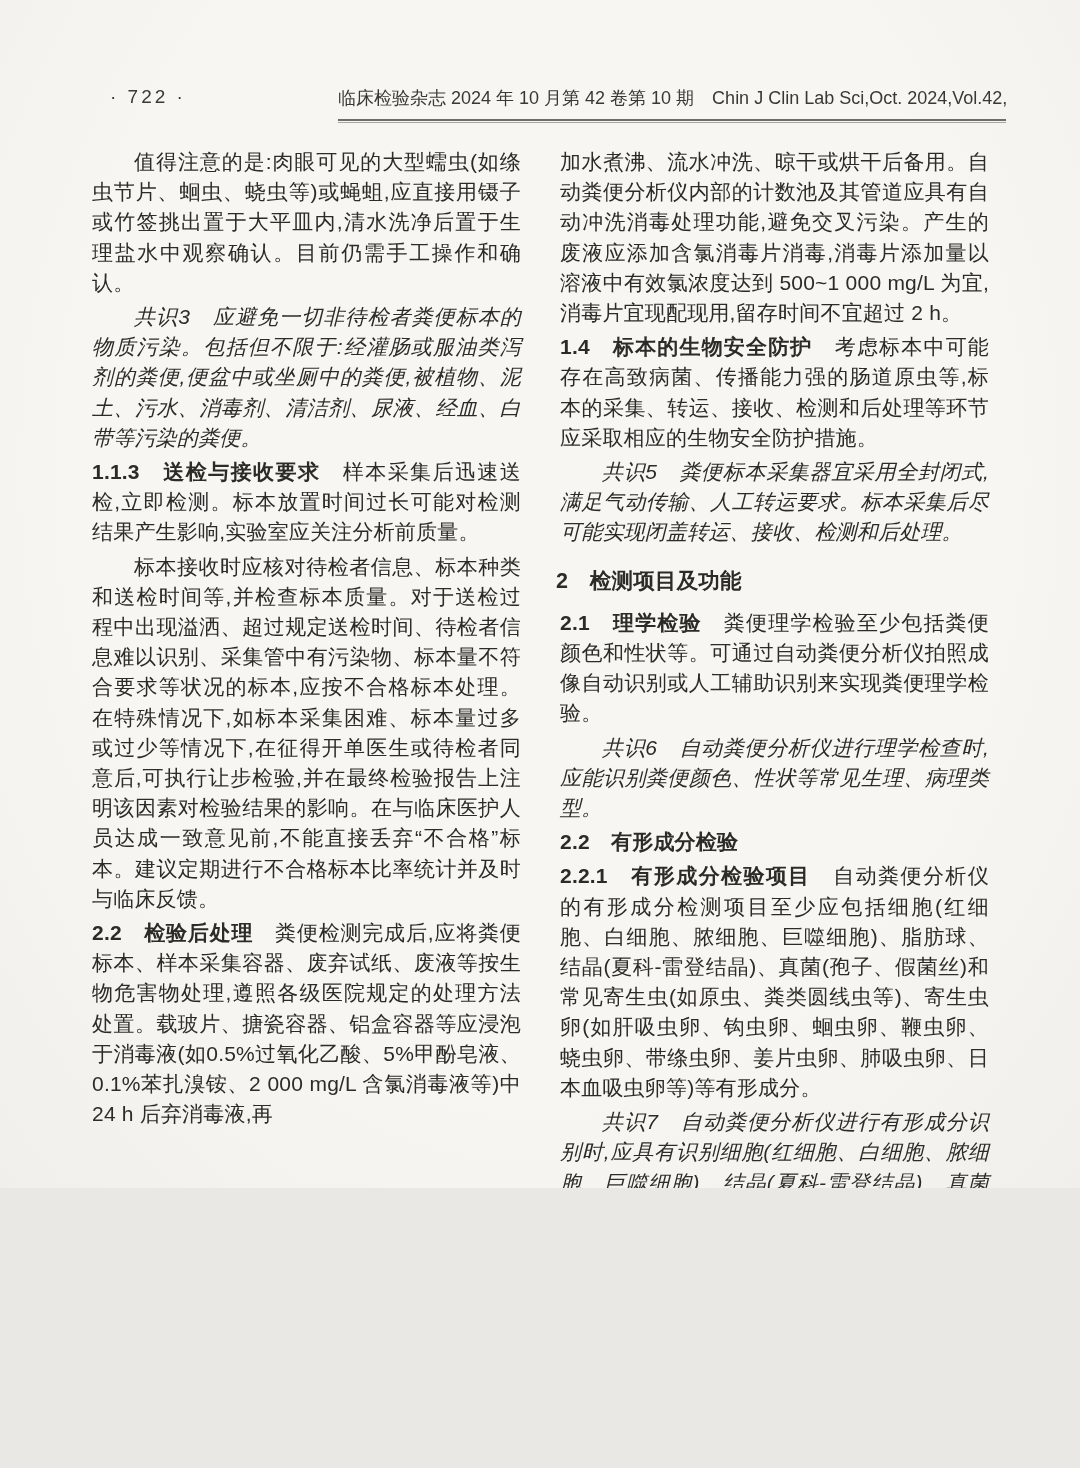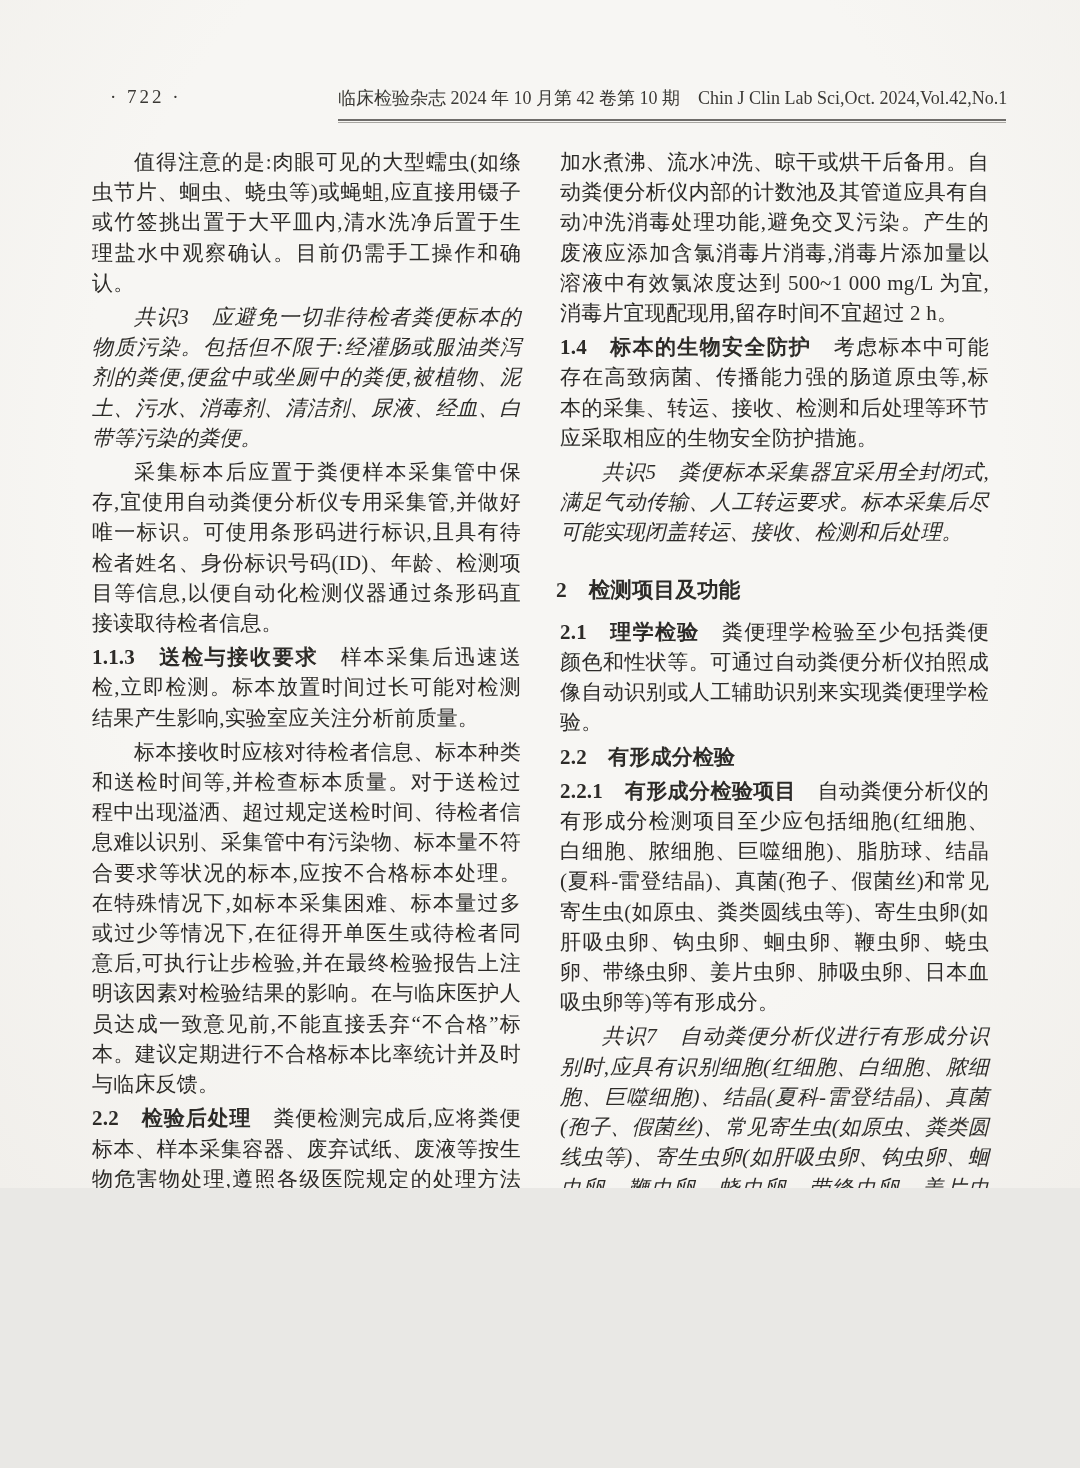--- a/index.html
+++ b/index.html
@@ -3,21 +3,21 @@
 <meta charset="utf-8">
 <style>
   html, body { margin: 0; padding: 0; }
   body { width: 1080px; height: 1468px; background: #e9e8e5; }
   .page {
     position: relative;
     width: 1080px;
     height: 1188px;
     background: radial-gradient(ellipse at 50% 40%, #f7f6f3 60%, #f1efeb 100%);
     color: #2d2b28;
-    font-family: Liberation Serif, serif;
+    font-family: Liberation Sans, sans-serif;
     overflow: hidden;
   }
   
   .page-number {
     position: absolute; left: 110px; top: 86px;
     font-size: 19px; letter-spacing: 3px; color: #3a3834;
     white-space: nowrap;
   }
   .journal-citation {
     position: absolute; left: 338px; top: 86px; width: 670px;
@@ -41,21 +41,21 @@
     font-size: 21px;
     line-height: 30.2px;
     text-align: justify;
     letter-spacing: 0.2px;
   }
   .column p.indent { text-indent: 2em; }
   .column p.consensus { font-style: italic; }
   .column p.section {
     font-weight: 700;
     font-size: 21.5px;
-    margin: 27px 0 12px 0;
+    margin: 18px 0 12px 0;
     text-align: left;
   }
   .b { font-weight: 700; }
   sup {
     font-size: 12.5px;
     line-height: 0;
     vertical-align: super;
     letter-spacing: 0;
   }
 </style>
@@ -63,28 +63,28 @@
 <body>
 
 <div class="page">
   <div class="page-number">· 722 ·</div>
   <div class="journal-citation">临床检验杂志 2024 年 10 月第 42 卷第 10 期　Chin J Clin Lab Sci,Oct. 2024,Vol.42,No.10</div>
   <div class="header-rule"></div>
 
   <div class="column left">
       <p class="body indent"><span>值得注意的是:肉眼可见的大型蠕虫(如绦虫节片、蛔虫、蛲虫等)或蝇蛆,应直接用镊子或竹签挑出置于大平皿内,清水洗净后置于生理盐水中观察确认。目前仍需手工操作和确认。</span></p>
       <p class="consensus indent"><span>共识3　应避免一切非待检者粪便标本的物质污染。包括但不限于:经灌肠或服油类泻剂的粪便,便盆中或坐厕中的粪便,被植物、泥土、污水、消毒剂、清洁剂、尿液、经血、白带等污染的粪便。</span></p>
-      <p class="body indent"><span>采集标本后应置于粪便样本采集管中保存,宜使用自动粪便分析仪专用采集管,并做好唯一标识。可使用条形码进行标识,且具有待检者姓名、身份标识号码(ID)、年龄、检测项目等信息,以便自动化检测仪器通过条形码直接读取待检者信息。</span></p>
       <p class="heading"><span class="b">1.1.3</span><span class="b">　送检与接收要求</span><span>　样本采集后迅速送检,立即检测。标本放置时间过长可能对检测结果产生影响,实验室应关注分析前质量。</span></p>
       <p class="body indent"><span>标本接收时应核对待检者信息、标本种类和送检时间等,并检查标本质量。对于送检过程中出现溢洒、超过规定送检时间、待检者信息难以识别、采集管中有污染物、标本量不符合要求等状况的标本,应按不合格标本处理。在特殊情况下,如标本采集困难、标本量过多或过少等情况下,在征得开单医生或待检者同意后,可执行让步检验,并在最终检验报告上注明该因素对检验结果的影响。在与临床医护人员达成一致意见前,不能直接丢弃“不合格”标本。建议定期进行不合格标本比率统计并及时与临床反馈。</span></p>
       <p class="heading"><span class="b">2.2</span><span class="b">　检验后处理</span><span>　粪便检测完成后,应将粪便标本、样本采集容器、废弃试纸、废液等按生物危害物处理,遵照各级医院规定的处理方法处置。载玻片、搪瓷容器、铝盒容器等应浸泡于消毒液(如0.5%过氧化乙酸、5%甲酚皂液、0.1%苯扎溴铵、2 000 mg/L 含氯消毒液等)中 24 h 后弃消毒液,再</span></p>
     </div>
   <div class="column right">
       <p class="body"><span>加水煮沸、流水冲洗、晾干或烘干后备用。自动粪便分析仪内部的计数池及其管道应具有自动冲洗消毒处理功能,避免交叉污染。产生的废液应添加含氯消毒片消毒,消毒片添加量以溶液中有效氯浓度达到 500~1 000 mg/L 为宜,消毒片宜现配现用,留存时间不宜超过 2 h。</span></p>
       <p class="heading"><span class="b">1.4</span><span class="b">　标本的生物安全防护</span><span>　考虑标本中可能存在高致病菌、传播能力强的肠道原虫等,标本的采集、转运、接收、检测和后处理等环节应采取相应的生物安全防护措施。</span></p>
       <p class="consensus indent"><span>共识5　粪便标本采集器宜采用全封闭式,满足气动传输、人工转运要求。标本采集后尽可能实现闭盖转运、接收、检测和后处理。</span></p>
       <p class="section"><span class="b">2　检测项目及功能</span></p>
       <p class="heading"><span class="b">2.1</span><span class="b">　理学检验</span><span>　粪便理学检验至少包括粪便颜色和性状等。可通过自动粪便分析仪拍照成像自动识别或人工辅助识别来实现粪便理学检验。</span></p>
+      <p class="consensus indent"><span>共识6　自动粪便分析仪进行理学检查时,应能识别粪便颜色、性状等常见生理、病理类型。</span></p>
       <p class="heading"><span class="b">2.2</span><span class="b">　有形成分检验</span></p>
       <p class="heading"><span class="b">2.2.1</span><span class="b">　有形成分检验项目</span><span>　自动粪便分析仪的有形成分检测项目至少应包括细胞(红细胞、白细胞、脓细胞、巨噬细胞)、脂肪球、结晶(夏科-雷登结晶)、真菌(孢子、假菌丝)和常见寄生虫(如原虫、粪类圆线虫等)、寄生虫卵(如肝吸虫卵、钩虫卵、蛔虫卵、鞭虫卵、蛲虫卵、带绦虫卵、姜片虫卵、肺吸虫卵、日本血吸虫卵等)等有形成分。</span></p>
       <p class="consensus indent"><span>共识7　自动粪便分析仪进行有形成分识别时,应具有识别细胞(红细胞、白细胞、脓细胞、巨噬细胞)、结晶(夏科-雷登结晶)、真菌(孢子、假菌丝)、常见寄生虫(如原虫、粪类圆线虫等)、寄生虫卵(如肝吸虫卵、钩虫卵、蛔虫卵、鞭虫卵、蛲虫卵、带绦虫卵、姜片虫卵、肺吸虫卵、日本血吸虫卵等)、脂肪球等主要的粪便有形成分。</span></p>
     </div>
 </div>
 
 </body></html>

